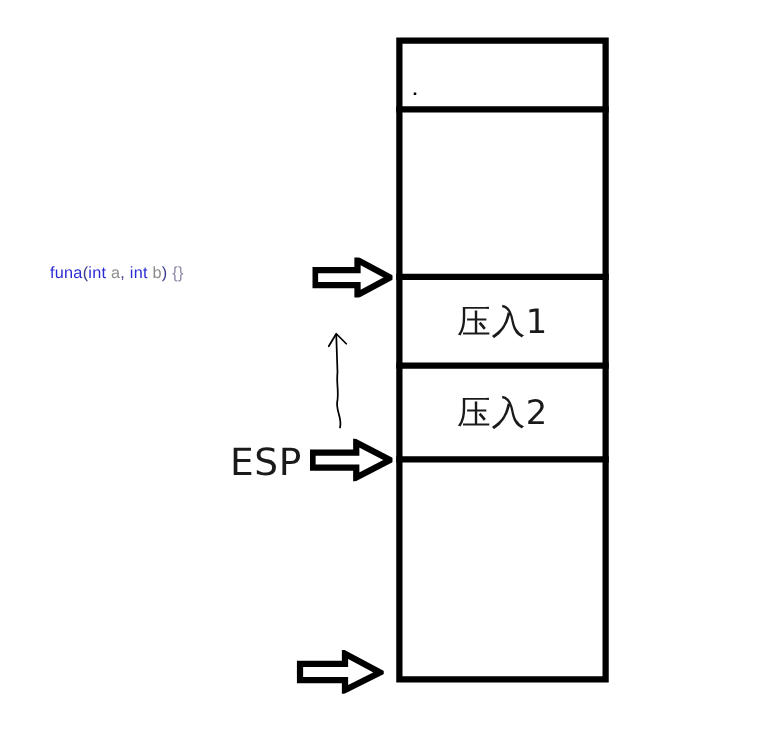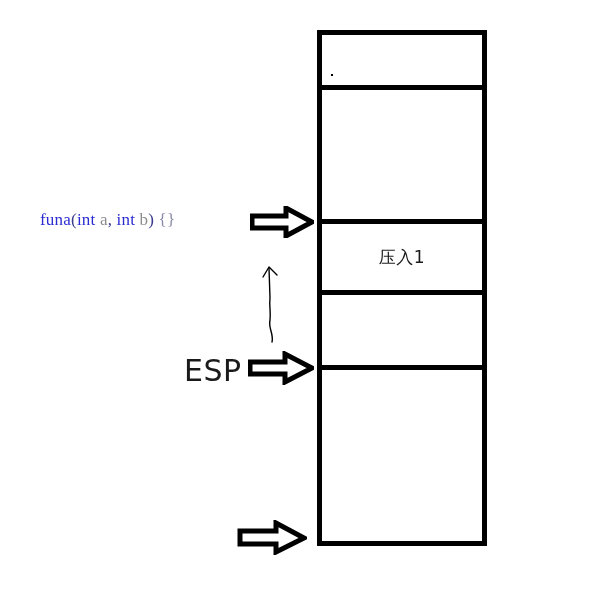--- a/index.html
+++ b/index.html
@@ -39,40 +39,40 @@
   .stack-cell {
     position: absolute;
     left: 317px;
     width: 170px;
     box-sizing: border-box;
     display: flex;
     align-items: center;
     justify-content: center;
     color: #1a1a1a;
     font-family: "DejaVu Sans", "Liberation Sans", sans-serif;
-    font-size: 17px;
+    font-size: 27px;
     letter-spacing: 0.5px;
     user-select: none;
   }
   .tiny-dot {
     position: absolute;
     left: 331px;
     top: 74px;
     width: 2px;
     height: 2px;
     background: #000000;
   }
 
   
   .code-label {
     position: absolute;
     left: 40px;
     top: 210px;
-    font-family: Liberation Serif, serif;
-    font-size: 17px;
+    font-family: Liberation Sans, sans-serif;
+    font-size: 13px;
     white-space: pre;
     letter-spacing: 0.2px;
   }
   .tok-fn   { color: #2b2bd4; }
   .tok-kw   { color: #2b2bd4; }
   .tok-punc { color: #3b3b8f; }
   .tok-var  { color: #8c8c8c; }
   .tok-brace{ color: #8a8aa8; }
 
   
@@ -114,20 +114,21 @@
   <div class="divider" style="top:365px;"></div>
 
   <div class="tiny-dot"></div>
 
   <div class="stack-cell" style="top:35px;  height:50px;"></div>
 
   <div class="stack-cell" style="top:90px;  height:129px;"></div>
 
   <div class="stack-cell" style="top:224px; height:66px;">压入1</div>
 
+  <div class="stack-cell" style="top:295px; height:70px;">压入2</div>
 
   <div class="stack-cell" style="top:370px; height:171px;"></div>
 
   <div class="code-label"><span class="tok-fn">funa</span><span class="tok-punc">(</span><span class="tok-kw">int</span><span class="tok-var"> a</span><span class="tok-punc">,</span><span class="tok-kw"> int</span><span class="tok-var"> b</span><span class="tok-punc">)</span><span class="tok-brace"> {}</span></div>
 
   <div class="esp-label">ESP</div>
 
   <div class="block-arrow" style="left:250px; top:206px;">
     <svg width="64" height="32" viewBox="0 0 64 32">
       <polygon points="2,10 36,10 36,2 62,16 36,30 36,22 2,22" fill="#ffffff" stroke="#000000" stroke-width="5" stroke-linejoin="miter"></polygon>

